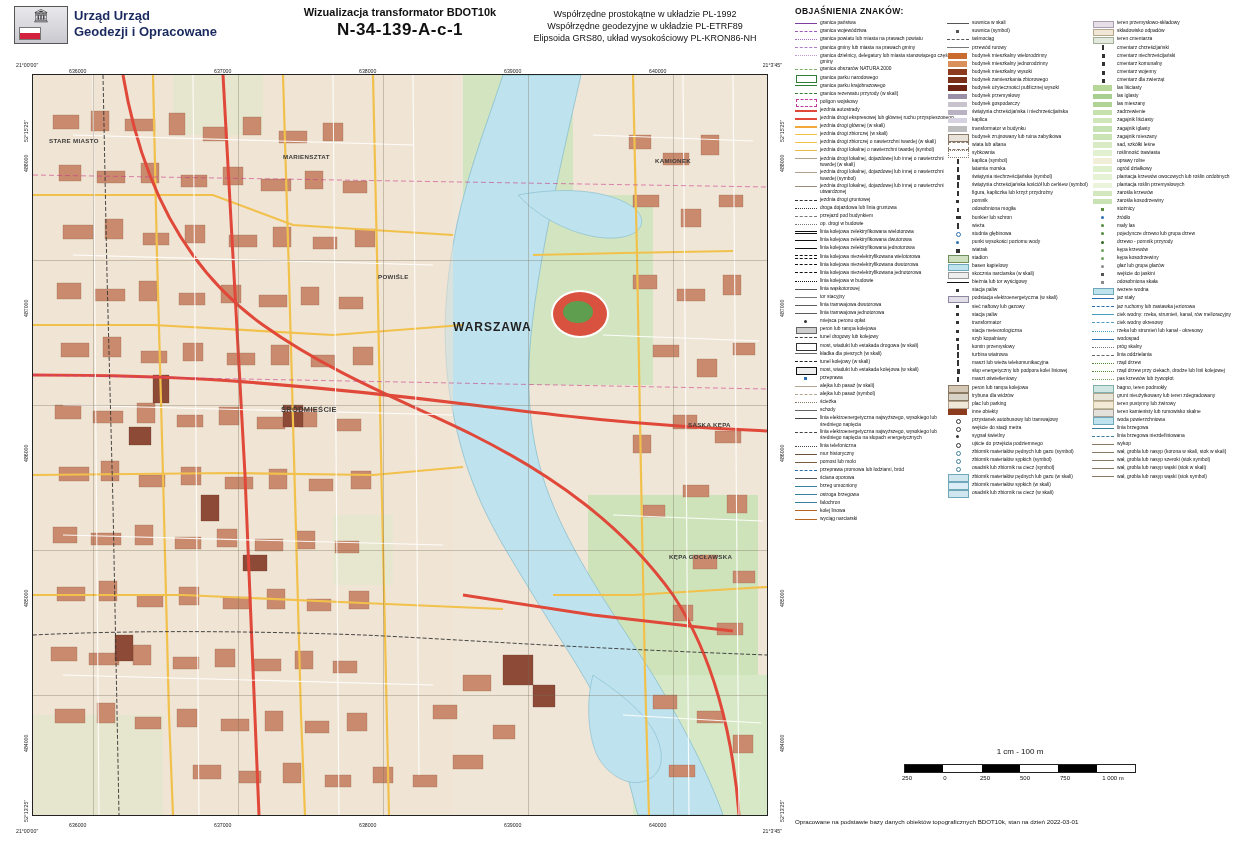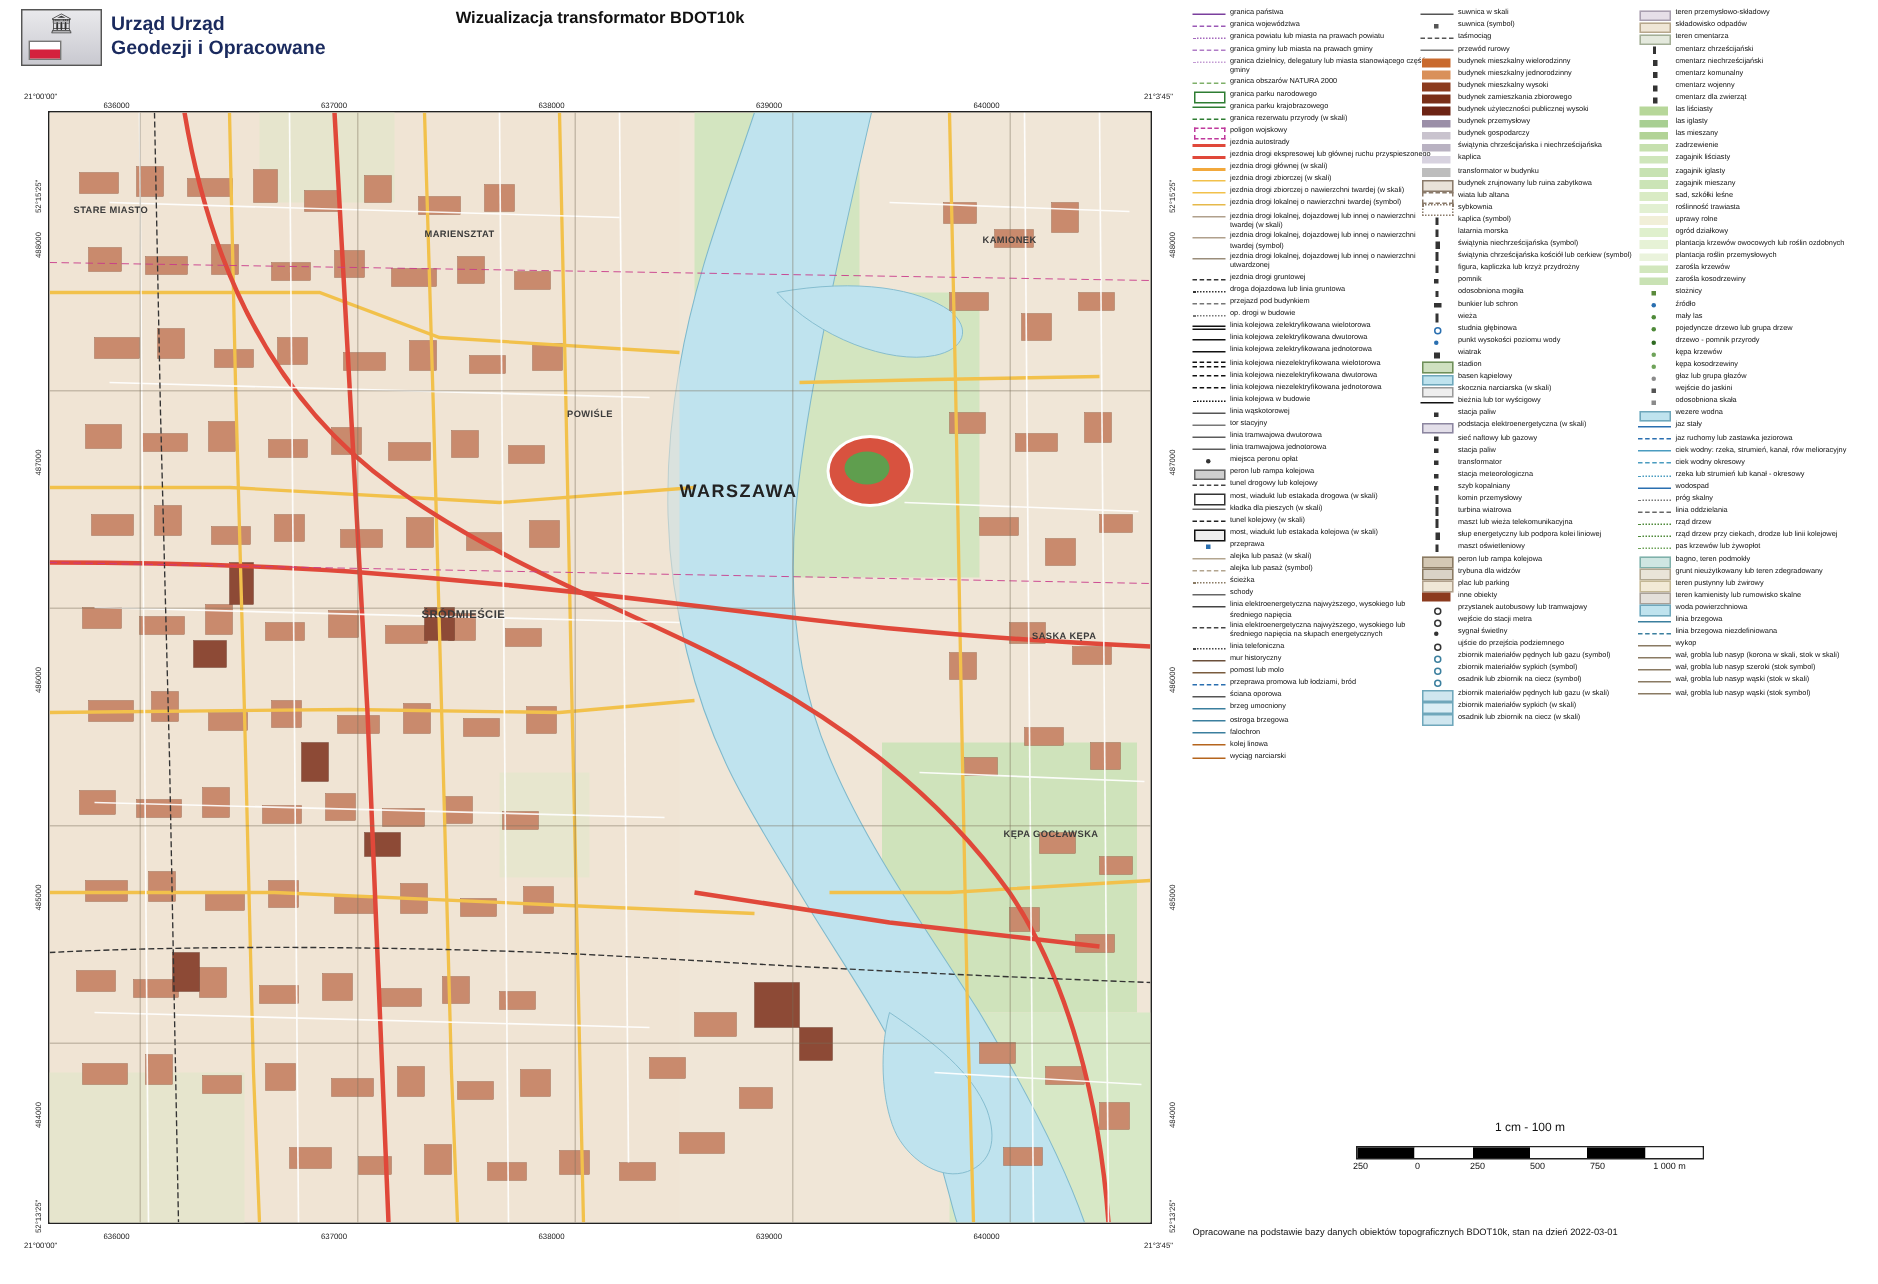--- a/index.html
+++ b/index.html
@@ -75,20 +75,26 @@
       <div class="flag">
           <i></i>
         </div>
     </div>
     <div class="gugik">
       <div>Urząd Urząd</div>
       <div>Geodezji i Opracowane</div>
     </div>
     <div class="ttl">
       <div class="t1">Wizualizacja transformator BDOT10k</div>
+      <div class="t2">N-34-139-A-c-1</div>
+    </div>
+    <div class="coordbox">
+      <div>Współrzędne prostokątne w układzie PL-1992</div>
+      <div>Współrzędne geodezyjne w układzie PL-ETRF89</div>
+      <div>Elipsoida GRS80, układ wysokościowy PL-KRON86-NH</div>
     </div>
   </div>
 
   <div class="mapwrap">
 
     <div class="tick-lbl" style="left:2px;top:0px;">21°00'00"</div>
     <div class="tick-lbl" style="right:2px;top:0px;">21°3'45"</div>
     <div class="tick-lbl" style="left:2px;bottom:0px;">21°00'00"</div>
     <div class="tick-lbl" style="right:2px;bottom:0px;">21°3'45"</div>
     <div class="tick-lbl rot" style="left:9px;top:80px;">52°15'25"</div>
@@ -344,20 +350,21 @@
         <div class="maplabel" style="left:248px;top:330px;font-size:7.5px;">ŚRÓDMIEŚCIE</div>
         <div class="maplabel" style="left:622px;top:82px;">KAMIONEK</div>
         <div class="maplabel" style="left:655px;top:346px;">SASKA KĘPA</div>
         <div class="maplabel" style="left:636px;top:478px;">KĘPA GOCŁAWSKA</div>
         <div class="citylabel" style="left:420px;top:245px;">WARSZAWA</div>
       </div>
     </div>
   </div>
 
   <div class="legend">
+    <div class="legend-title">OBJAŚNIENIA  ZNAKÓW:</div>
     <div class="lcols" style="height:680px;">
       <div class="lcol lcol1" id="col1">
           <div class="litem">
             <div class="sym">
               <i class="ln" style="border-top:1.4px solid #7b3f9d"></i>
             </div>
             <div class="ltxt">granica państwa</div>
           </div>
           <div class="litem">
             <div class="sym">

